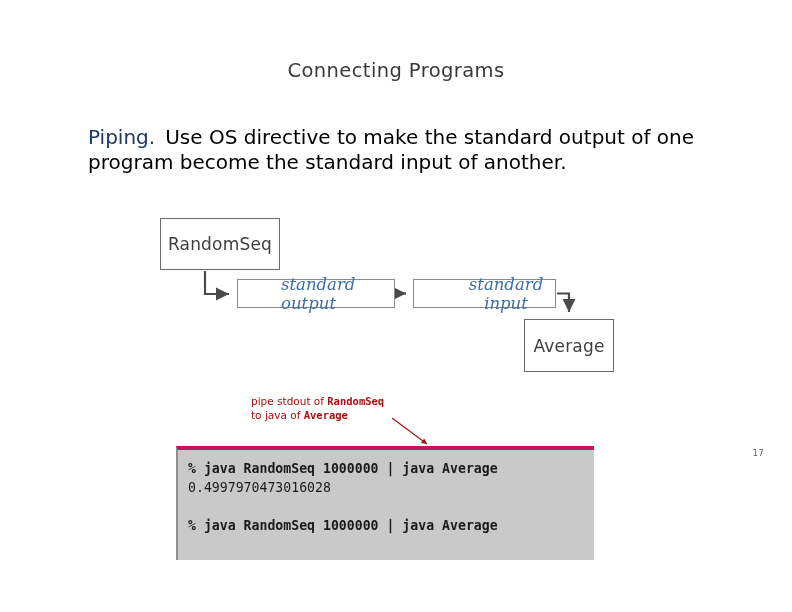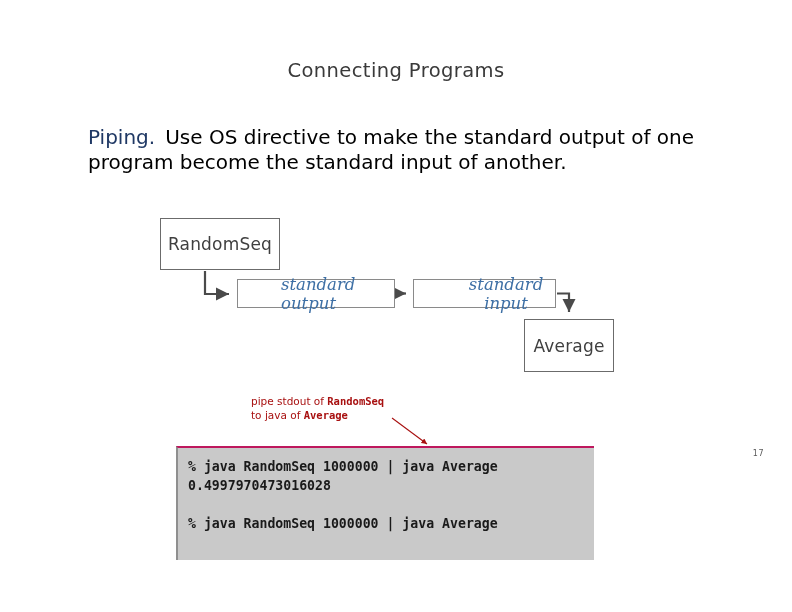--- a/index.html
+++ b/index.html
@@ -111,29 +111,29 @@
   
   .terminal {
     position: absolute;
     left: 176px;
     top: 434px;
     width: 418px;
     height: 114px;
     box-sizing: border-box;
     background: #c9c9c9;
     border-left: 2.5px solid #8f8f8f;
-    border-top: 2px solid #be185d;
+    border-top: 4px solid #be185d;
     font-family: "DejaVu Sans Mono", monospace;
     font-size: 13.2px;
     line-height: 19px;
     color: #1a1a1a;
     padding: 9px 0 0 10px;
   }
   .term-cmd { font-weight: bold; white-space: pre; }
-  .term-out { font-weight: bold; white-space: pre; }
+  .term-out { font-weight: normal; white-space: pre; }
   .term-blank { height: 19px; }
 
   
   .page-num {
     position: absolute;
     right: 28px;
     bottom: 22px;
     font-family: "DejaVu Sans", sans-serif;
     font-size: 8px;
     color: #5a5a5a;

